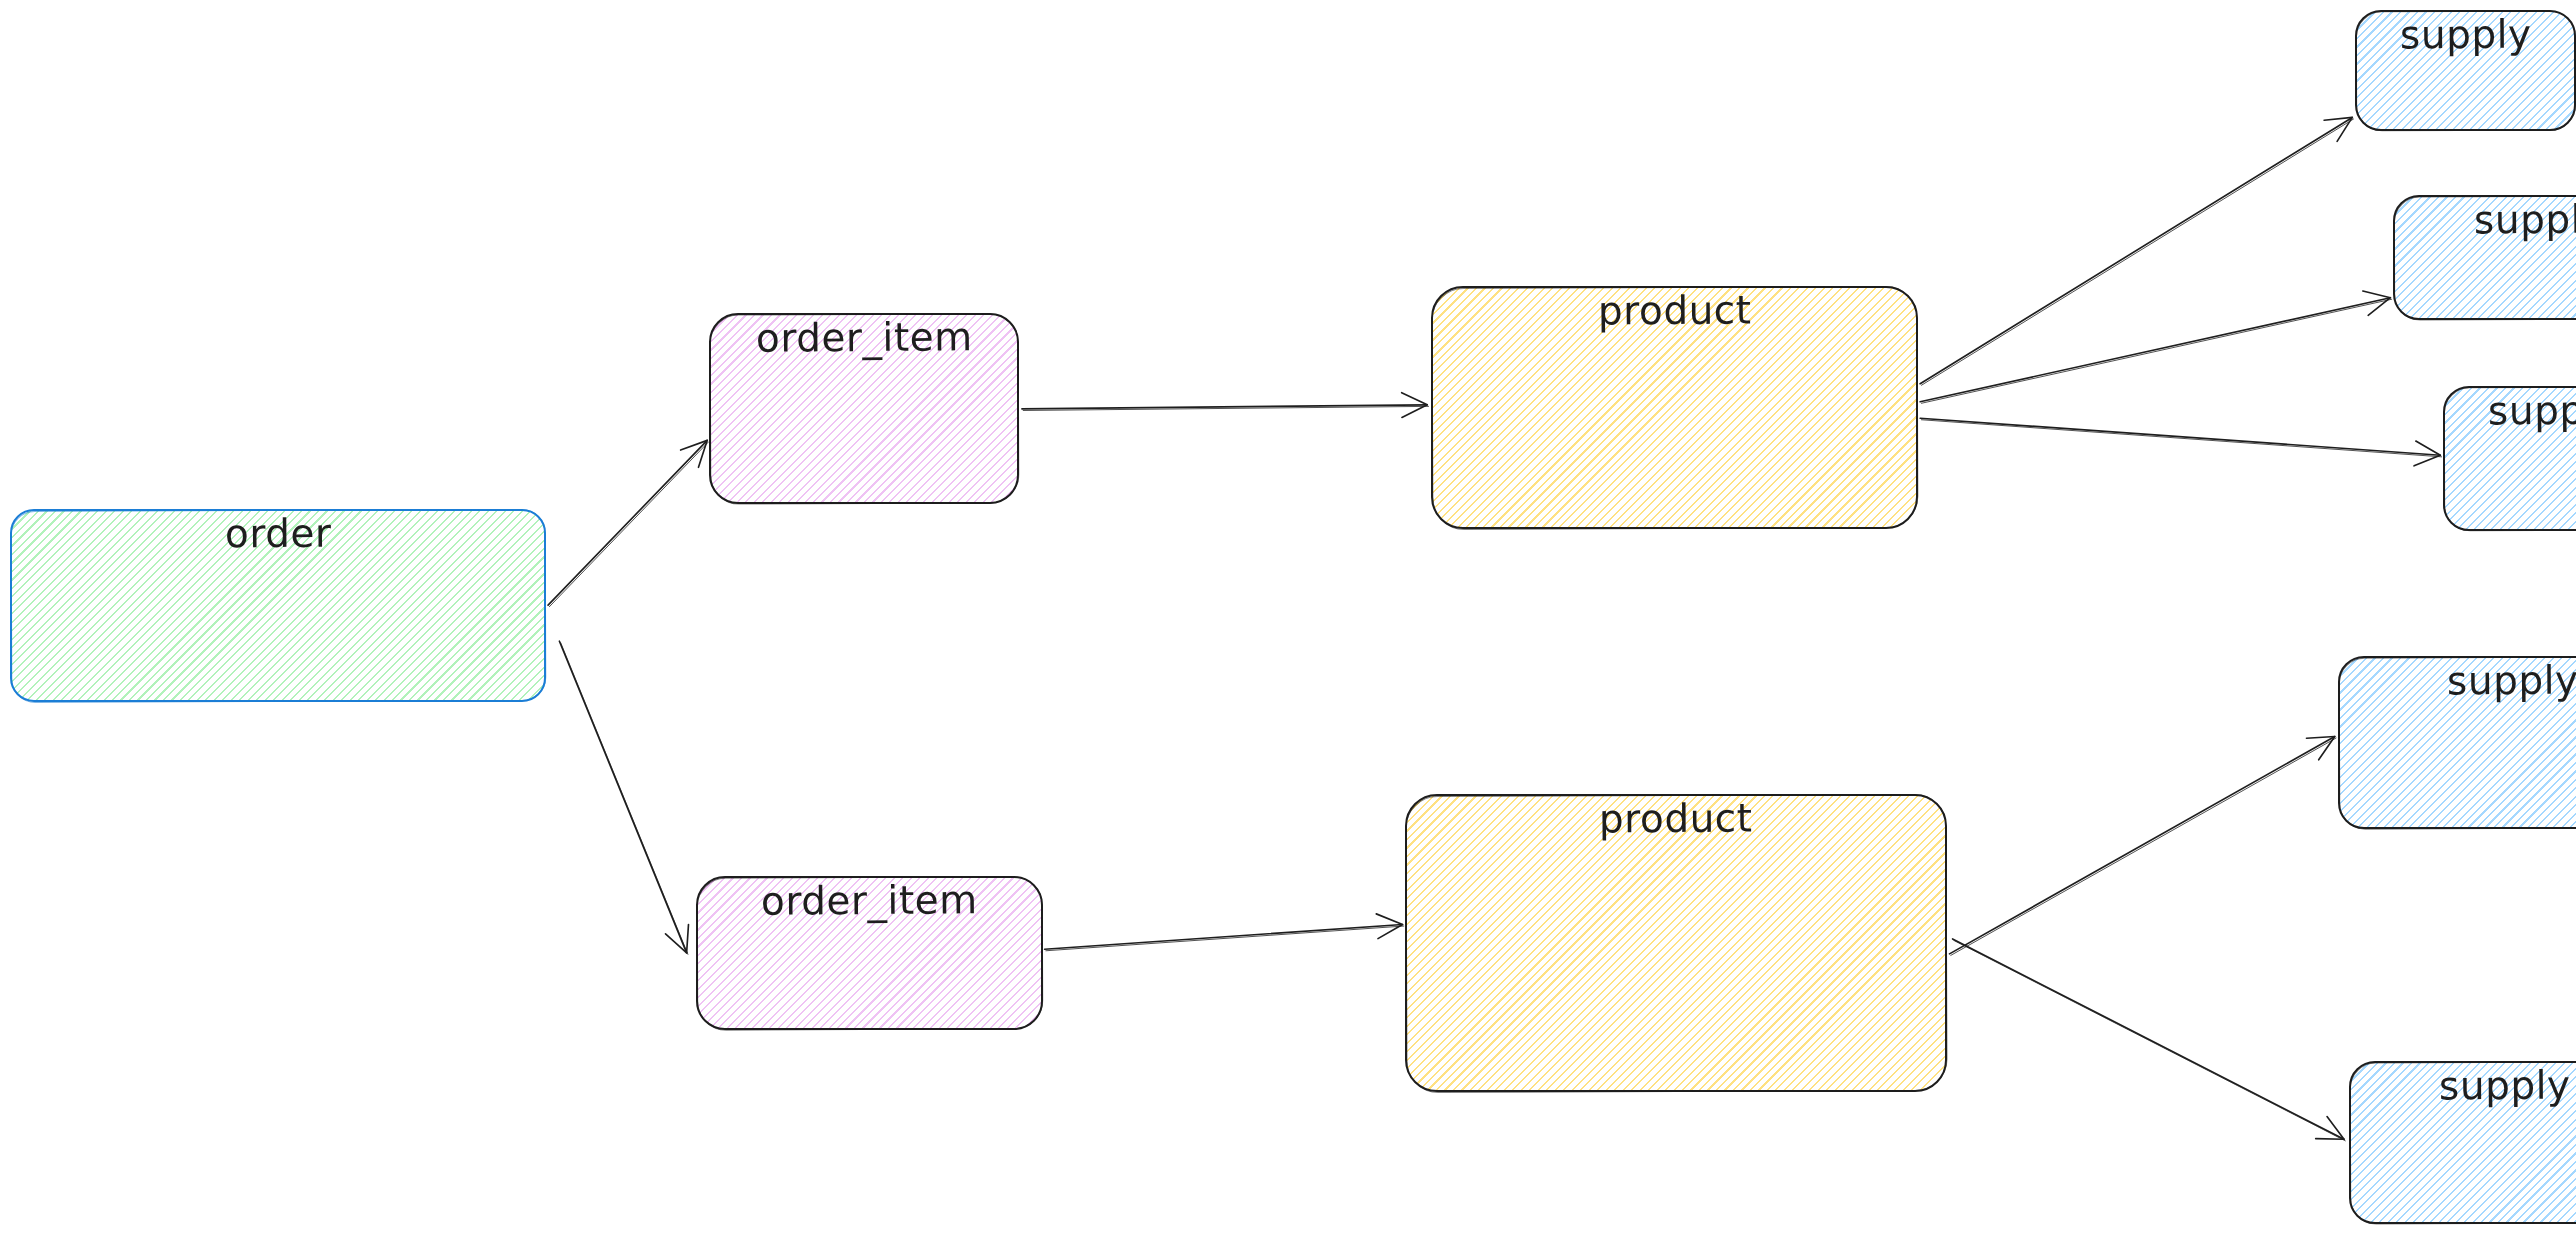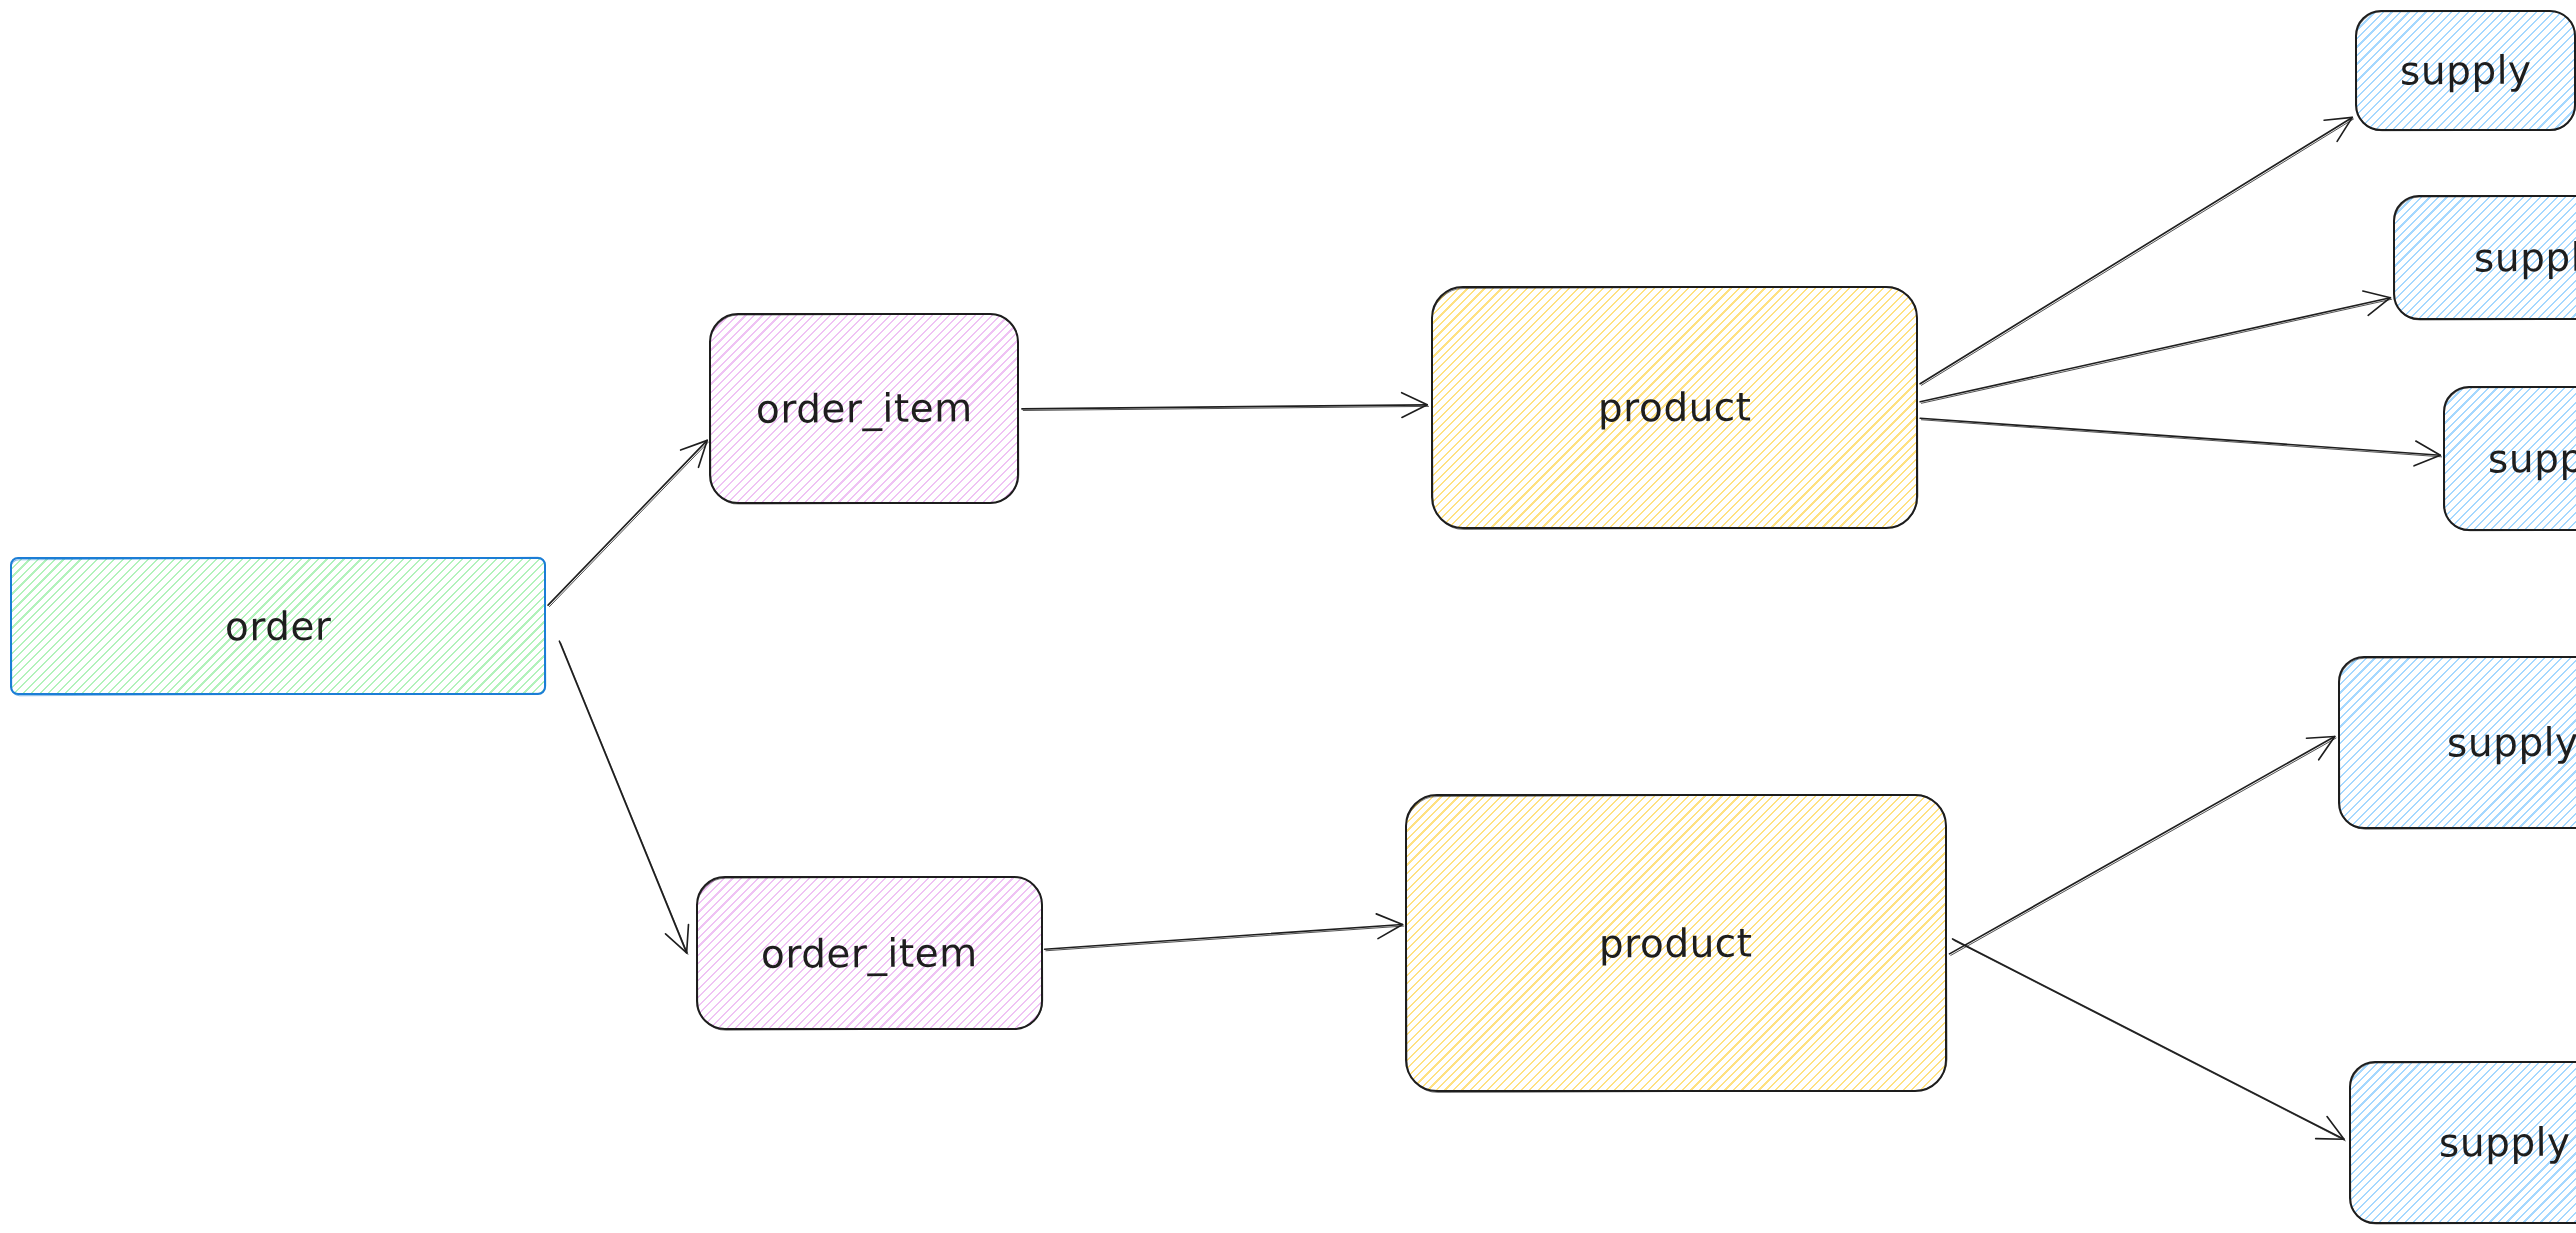--- a/index.html
+++ b/index.html
@@ -24,21 +24,21 @@
     left: 0;
     top: 0;
     width: 100%;
     height: 100%;
     z-index: 1;
   }
   .node {
     position: absolute;
     box-sizing: border-box;
     display: flex;
-    align-items: center;
+    align-items: flex-start;
     justify-content: center;
     z-index: 2;
     border-style: solid;
     border-width: 2.6px;
     cursor: pointer;
   }
   
   .node::after {
     content: "";
     position: absolute;
@@ -107,21 +107,21 @@
         <path d="M 3784 1852 L 4532 1430" class="edge-main" stroke="#1e1e1e" stroke-width="3.2" opacity="1"></path>
         <path d="M 3784 1852 L 4532 1430" class="edge-main" stroke="#1e1e1e" stroke-width="1.7600000000000002" opacity="0.85" transform="translate(2.5,3)"></path>
         <path d="M 4500.8 1475.3 L 4532 1430 L 4477.1 1433.3" class="edge-main" stroke="#1e1e1e" stroke-width="3.2" opacity="1"></path>
       </g>
       <g>
         <path d="M 3790 1823 L 4550 2212" class="edge-main" stroke="#1e1e1e" stroke-width="3.2" opacity="1"></path>
         <path d="M 3790 1823 L 4550 2212" class="edge-main" stroke="#1e1e1e" stroke-width="1.7600000000000002" opacity="0.85" transform="translate(2.5,3)"></path>
         <path d="M 4495.0 2210.9 L 4550 2212 L 4517.0 2168.0" class="edge-main" stroke="#1e1e1e" stroke-width="3.2" opacity="1"></path>
       </g>
     </svg>
-    <div class="node" style="left: 10.3px; top: 557px; width: 536px; height: 138px; border-color: rgb(28, 126, 214); border-radius: 8px; background: repeating-linear-gradient(135deg, rgb(178, 242, 187) 0px, rgb(178, 242, 187) 1.5px, transparent 1.5px, transparent 6px);">
+    <div class="node" style="left: 10.3px; top: 509px; width: 536px; height: 193px; border-color: rgb(28, 126, 214); border-radius: 24px; background: repeating-linear-gradient(135deg, rgb(178, 242, 187) 0px, rgb(178, 242, 187) 1.5px, transparent 1.5px, transparent 6px);">
       <span class="node-label">order</span>
     </div>
     <div class="node" style="left: 709px; top: 313px; width: 310px; height: 191px; border-color: rgb(30, 30, 30); border-radius: 29px; background: repeating-linear-gradient(135deg, rgb(239, 195, 244) 0px, rgb(239, 195, 244) 1.5px, transparent 1.5px, transparent 6px);">
       <span class="node-label">order_item</span>
     </div>
     <div class="node" style="left: 1431px; top: 286px; width: 487px; height: 243px; border-color: rgb(30, 30, 30); border-radius: 32px; background: repeating-linear-gradient(135deg, rgb(255, 225, 130) 0px, rgb(255, 225, 130) 1.5px, transparent 1.5px, transparent 6px);">
       <span class="node-label">product</span>
     </div>
     <div class="node" style="left: 2355px; top: 10.3px; width: 221px; height: 121px; border-color: rgb(30, 30, 30); border-radius: 26px; background: repeating-linear-gradient(135deg, rgb(165, 216, 255) 0px, rgb(165, 216, 255) 1.5px, transparent 1.5px, transparent 6px);">
       <span class="node-label">supply</span>

